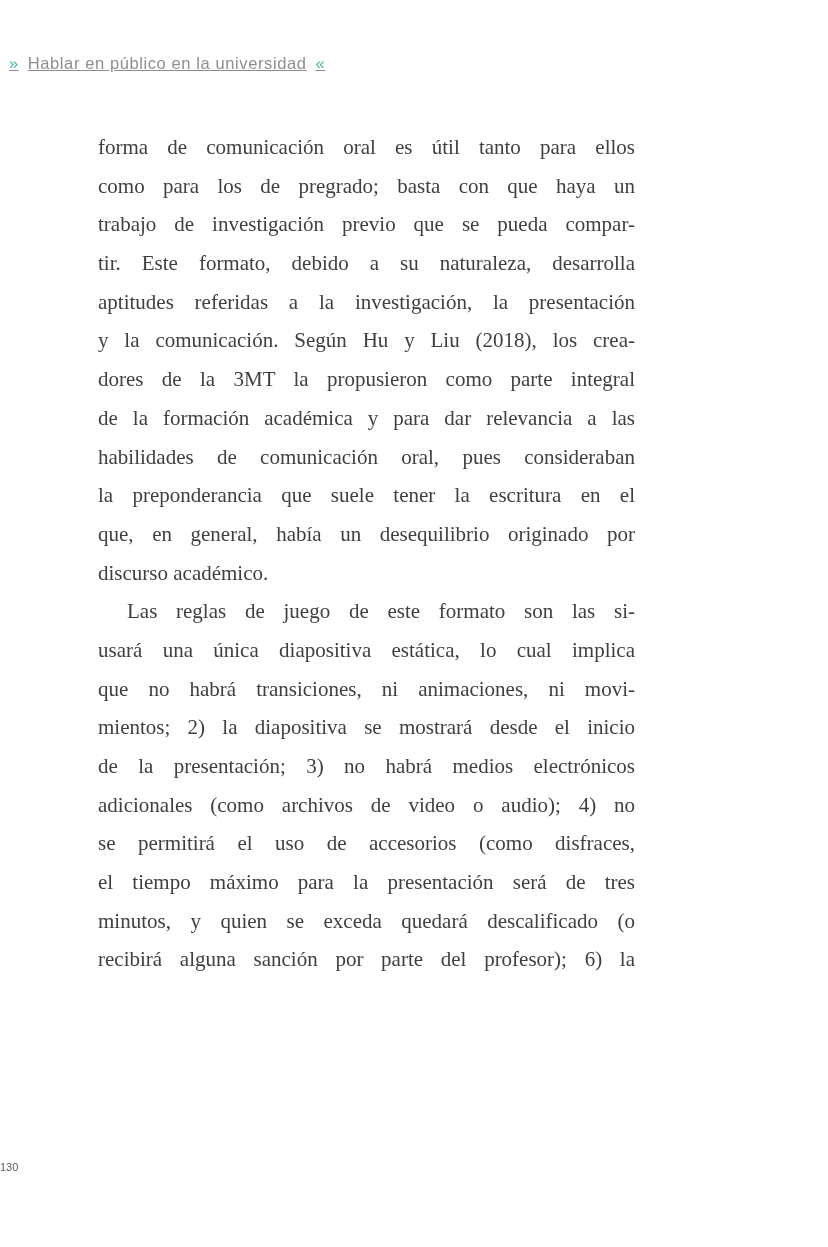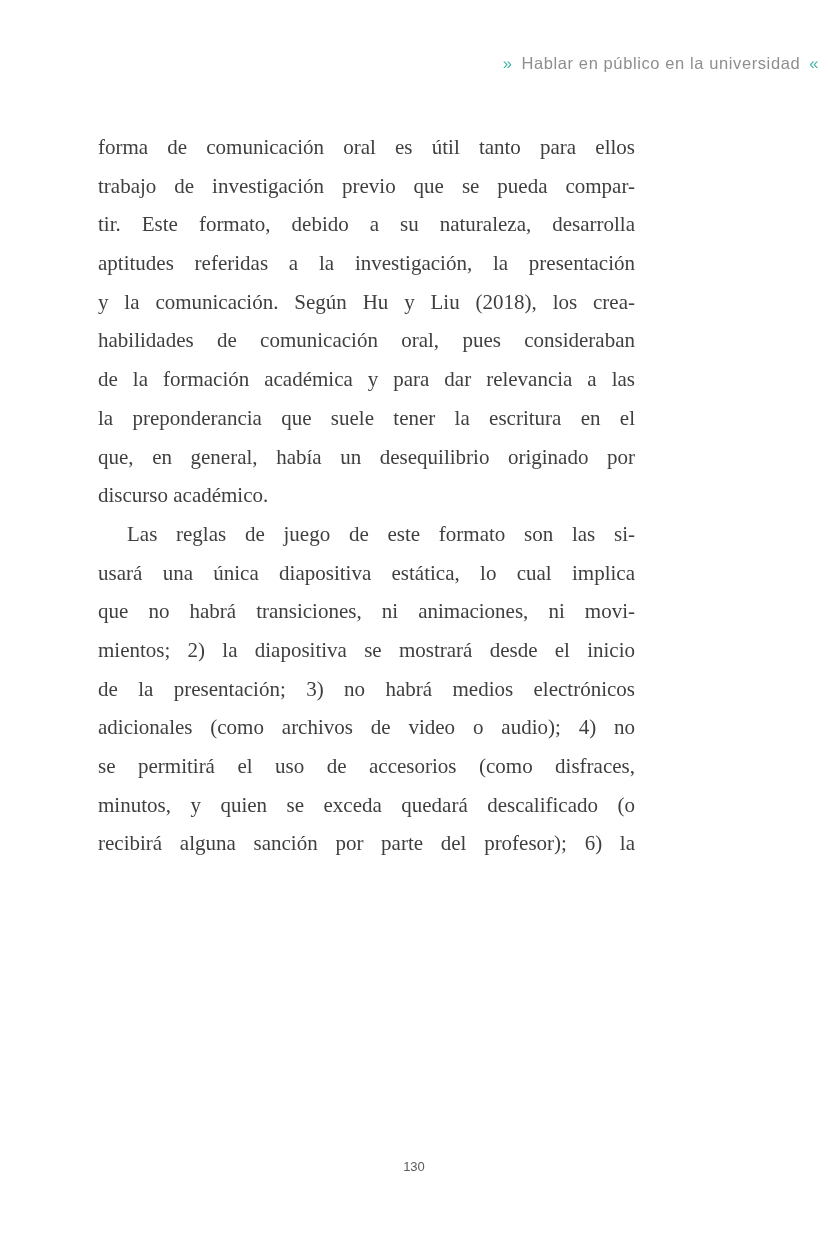--- a/index.html
+++ b/index.html
@@ -16,26 +16,27 @@
     overflow: hidden;
     font-family: "Liberation Serif", "DejaVu Serif", serif;
   }
 
   
   .running-header {
     position: absolute;
     top: 52px;
     left: 0;
     width: 100%;
-    text-align: right;
+    text-align: left;
     font-family: "Liberation Sans", "DejaVu Sans", sans-serif;
     font-size: 16.5px;
     letter-spacing: 0.6px;
     color: #8e8e8e;
     line-height: 22px;
+    text-decoration: underline;
   }
   .running-header .mark {
     color: #45b5ab;
     margin: 0 9px;
     font-size: 16.5px;
   }
 
   
   .page-body {
     position: absolute;
@@ -64,57 +65,60 @@
   .line.indent {
     padding-left: 29px;
   }
 
   
   .page-footer {
     position: absolute;
     top: 1156px;
     left: 0;
     width: 100%;
-    text-align: center;
+    text-align: left;
     font-family: "Liberation Sans", "DejaVu Sans", sans-serif;
-    font-size: 13px;
+    font-size: 11px;
     color: #5a5a5a;
     line-height: 22px;
   }
 </style>
 </head>
 <body>
 
 <div class="page">
 
   <div class="running-header">
     <span class="mark" style="color: rgb(69, 181, 171);">»</span><span class="header-title" style="color: rgb(142, 142, 142);">Hablar en público en la universidad</span><span class="mark" style="color: rgb(69, 181, 171);">«</span>
   </div>
 
   <div class="page-body" style="color: rgb(63, 63, 63);">
       <div class="paragraph">
         <div class="line">forma de comunicación oral es útil tanto para ellos</div>
+        <div class="line">como para los de pregrado; basta con que haya un</div>
         <div class="line">trabajo de investigación previo que se pueda compar-</div>
         <div class="line">tir. Este formato, debido a su naturaleza, desarrolla</div>
         <div class="line">aptitudes referidas a la investigación, la presentación</div>
         <div class="line">y la comunicación. Según Hu y Liu (2018), los crea-</div>
+        <div class="line">dores de la 3MT la propusieron como parte integral</div>
+        <div class="line">de la formación académica y para dar relevancia a las</div>
         <div class="line">habilidades de comunicación oral, pues consideraban</div>
-        <div class="line">de la formación académica y para dar relevancia a las</div>
         <div class="line">la preponderancia que suele tener la escritura en el</div>
         <div class="line">que, en general, había un desequilibrio originado por</div>
         <div class="line last-line">discurso académico.</div>
       </div>
       <div class="paragraph">
         <div class="line indent">Las reglas de juego de este formato son las si-</div>
         <div class="line">usará una única diapositiva estática, lo cual implica</div>
         <div class="line">que no habrá transiciones, ni animaciones, ni movi-</div>
         <div class="line">mientos; 2) la diapositiva se mostrará desde el inicio</div>
         <div class="line">de la presentación; 3) no habrá medios electrónicos</div>
         <div class="line">adicionales (como archivos de video o audio); 4) no</div>
         <div class="line">se permitirá el uso de accesorios (como disfraces,</div>
+        <div class="line">el tiempo máximo para la presentación será de tres</div>
         <div class="line">minutos, y quien se exceda quedará descalificado (o</div>
         <div class="line">recibirá alguna sanción por parte del profesor); 6) la</div>
       </div>
     </div>
 
   <div class="page-footer" style="color: rgb(90, 90, 90);">130</div>
 
 </div>
 
 </body></html>

